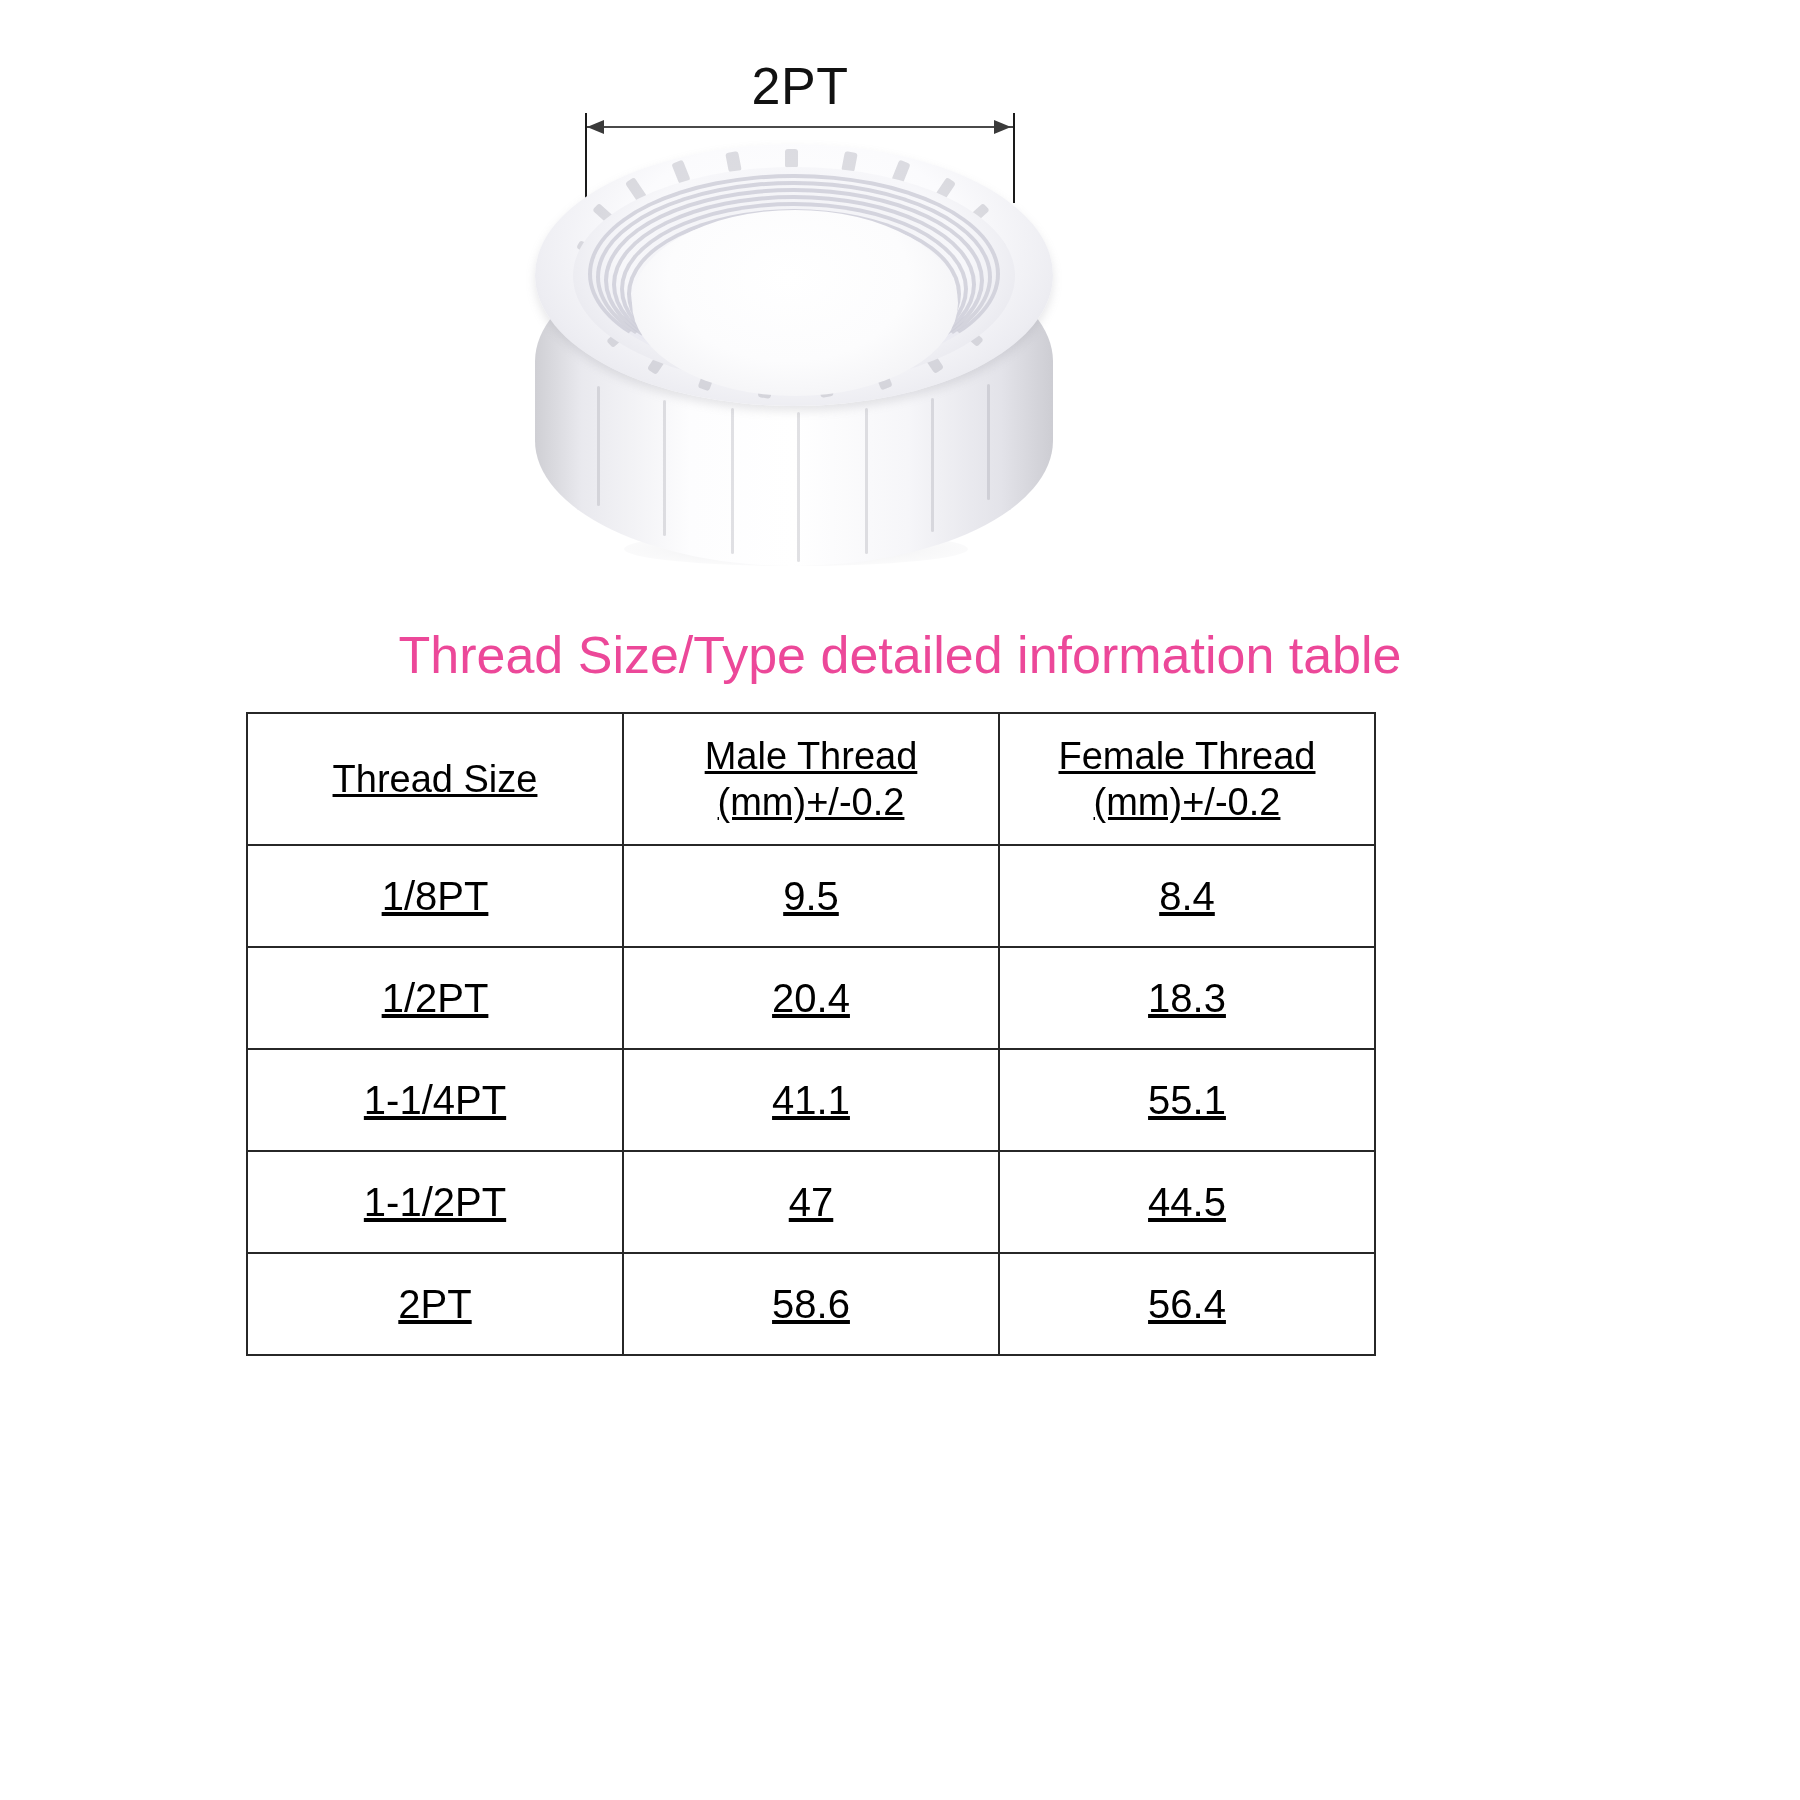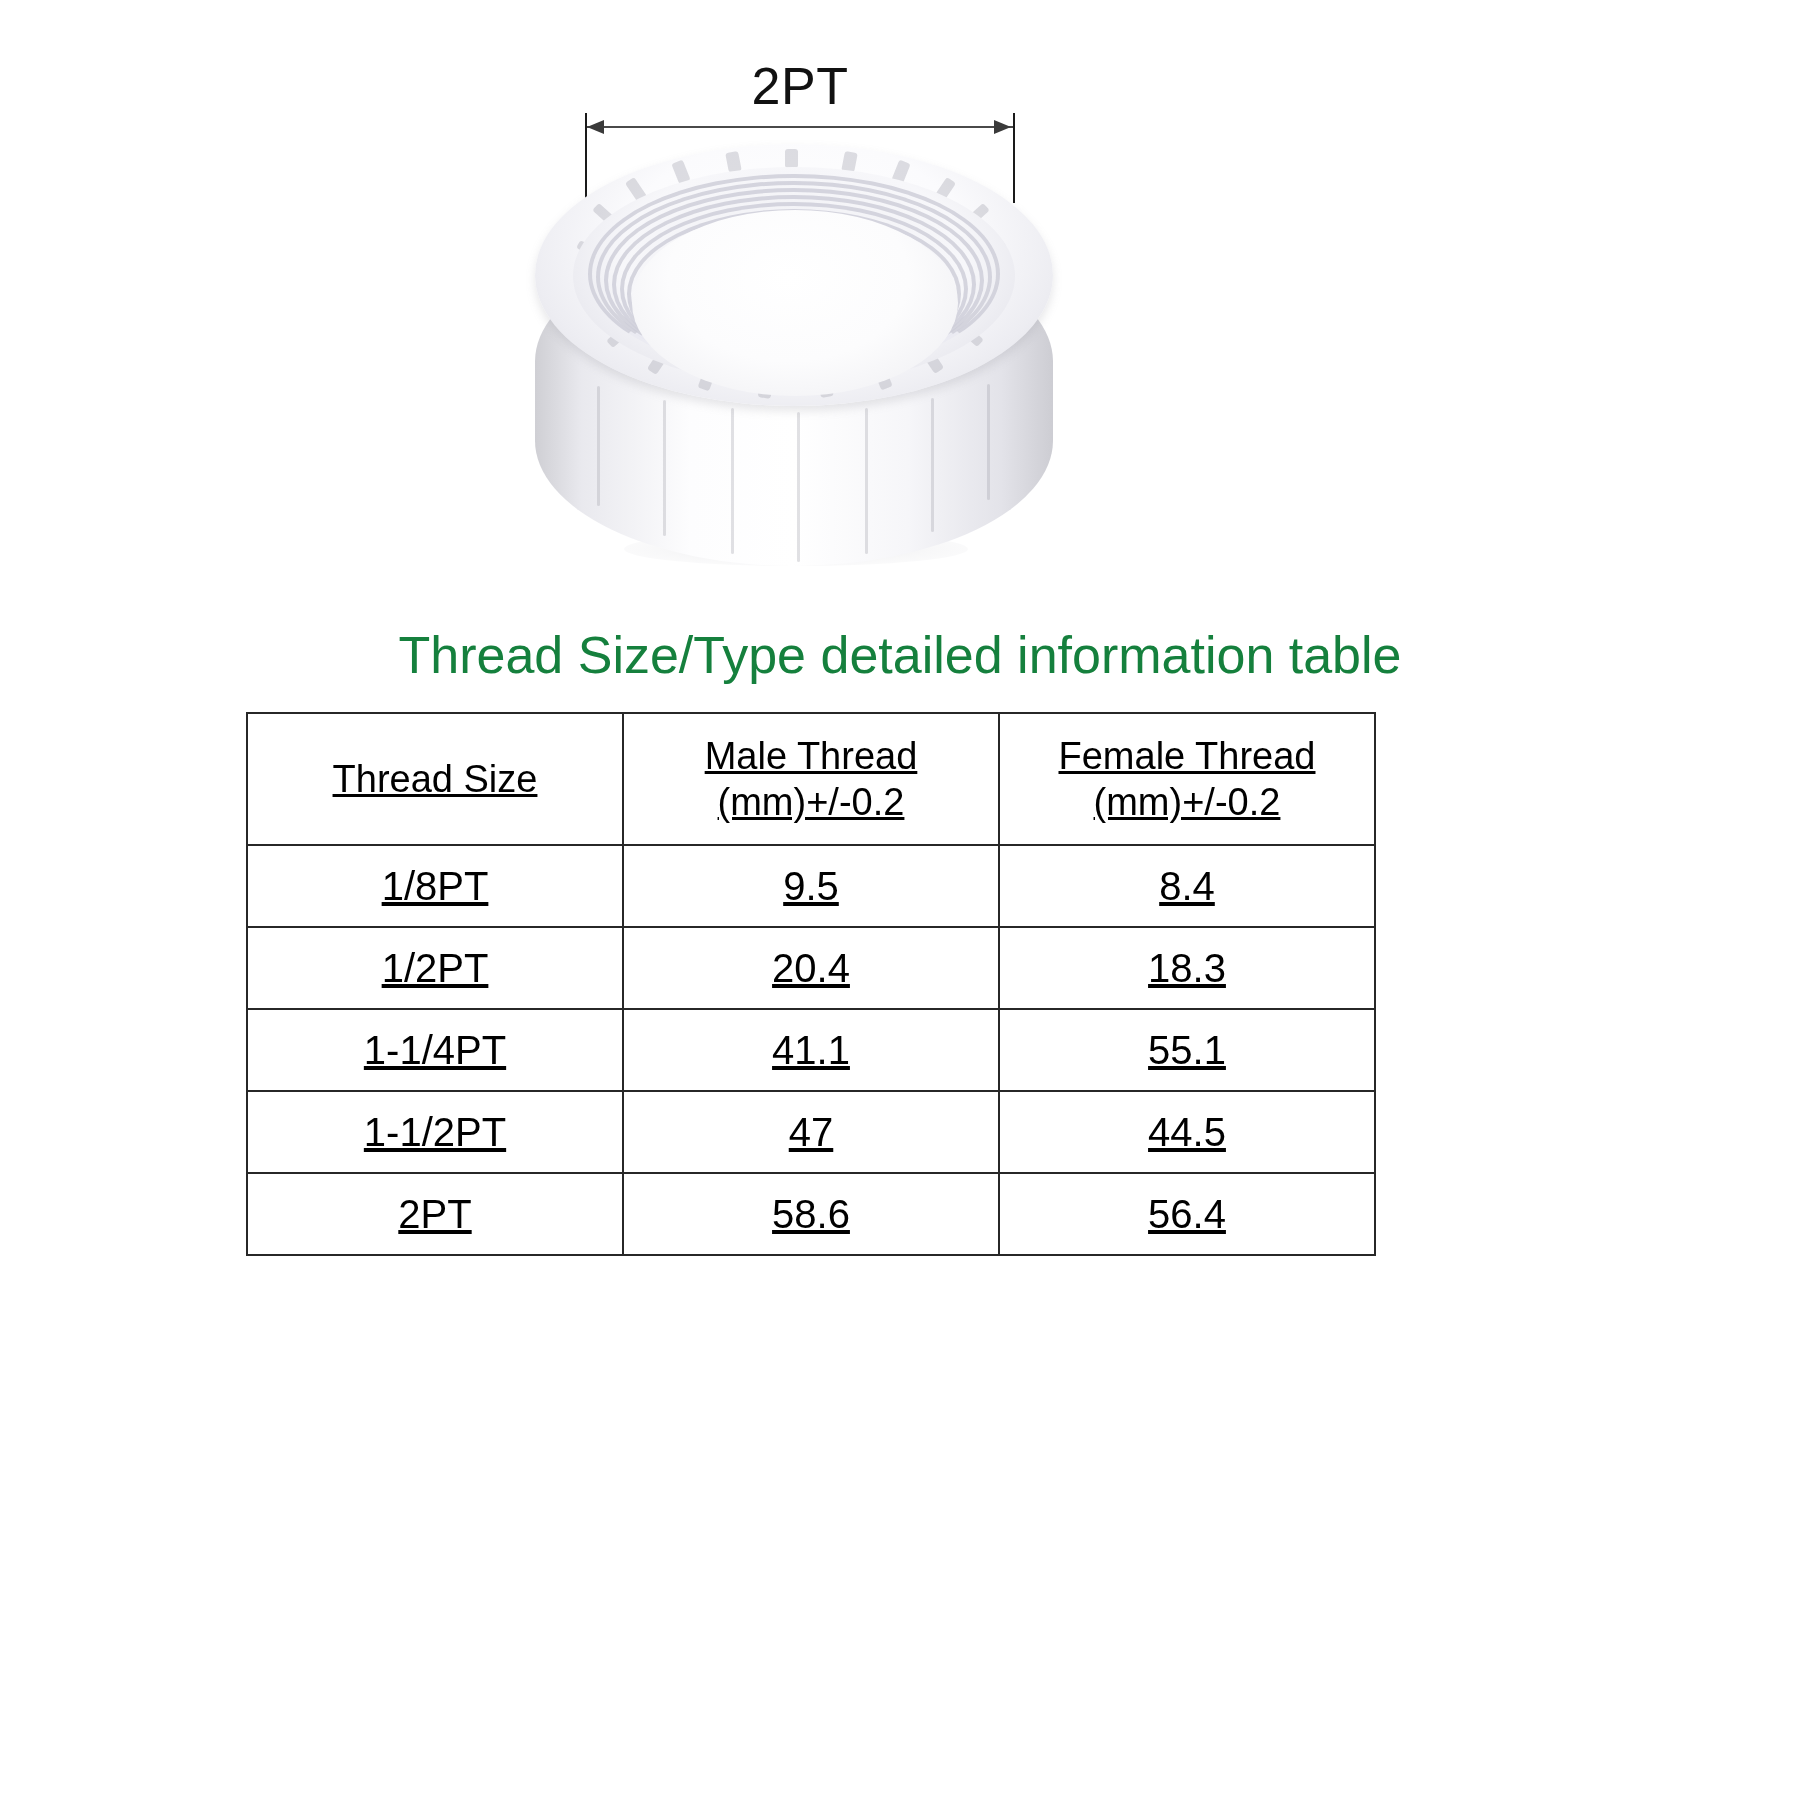--- a/index.html
+++ b/index.html
@@ -199,21 +199,21 @@
 
   
   #table-title {
     position: absolute;
     left: 0;
     top: 624px;
     width: 1800px;
     text-align: center;
     font-size: 52px;
     line-height: 62px;
-    color: #15803d;
+    color: #ec4899;
   }
 
   #spec-table-wrap {
     position: absolute;
     left: 246px;
     top: 712px;
     width: 1128px;
   }
   table#spec-table {
     width: 1128px;
@@ -232,21 +232,21 @@
   table#spec-table th {
     height: 122px;
     font-size: 38px;
     line-height: 46px;
     padding: 4px 6px;
   }
   table#spec-table td {
     height: 76px;
     font-size: 40px;
     line-height: 48px;
-    padding: 2px 6px;
+    padding: 12px 6px;
   }
   col.col-size   { width: 376px; }
   col.col-male   { width: 376px; }
   col.col-female { width: 376px; }
 </style>
 </head>
 <body>
 
 <div id="product-figure">
 

